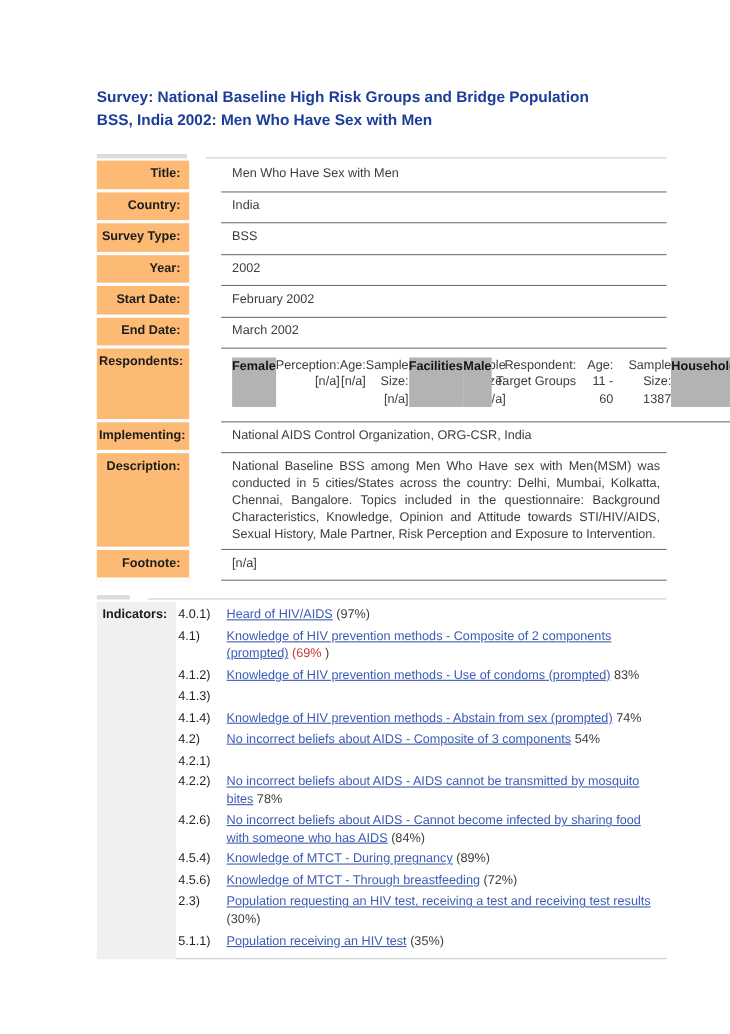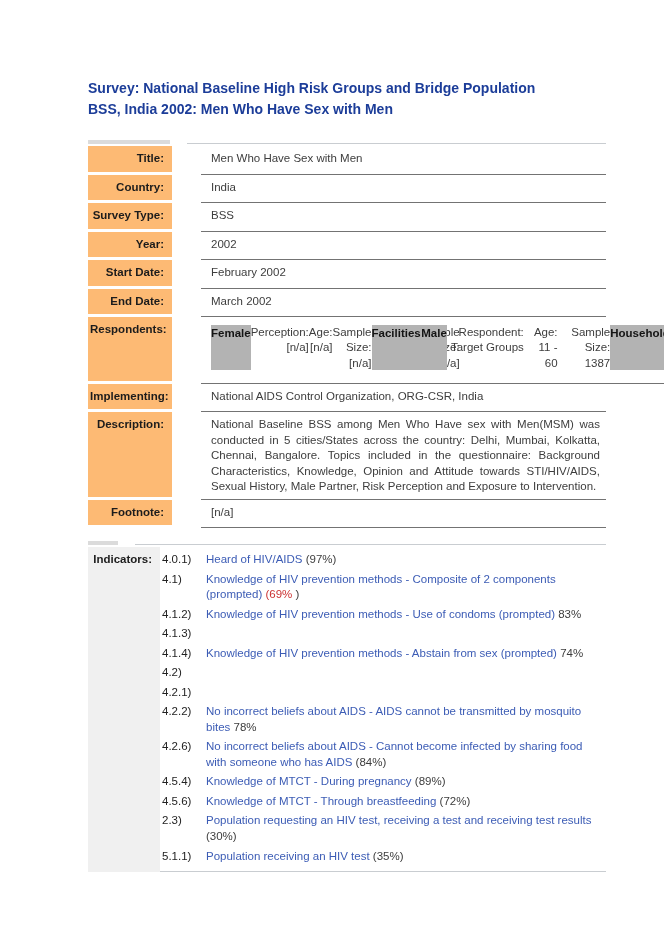--- a/index.html
+++ b/index.html
@@ -53,21 +53,21 @@
   .ind-table { margin-top:13px; }
   .ind-body { display:flex; align-items:stretch; }
   .ind-lbl {
     width:72px; flex:none; background:#f0f0f0; color:#1c1c1c;
     font-weight:bold; text-align:right; padding:5px 8px 5px 0;
   }
   .ind-items { flex:1; border-bottom:1px solid #c9cdd1; padding:3px 0 5px 2px; }
   .ind-row { display:flex; padding:2px 0; }
   .ind-num { width:44px; flex:none; text-align:left; padding-right:9px; color:#232323; }
   .ind-text { flex:1; padding-right:4px; }
-  .ind-link { color:#3c5cb5; cursor:pointer; }
+  .ind-link { color:#3c5cb5; text-decoration:underline; cursor:pointer; }
   .ind-pct { color:#3d3d3d; }
   .ind-pct.red { color:#cc3333; }
   .ind-tail { color:#3d3d3d; }
 </style>
 </head>
 <body>
 
 <div class="page">
 
   <h1 class="page-title">
@@ -186,20 +186,21 @@
             <div class="ind-num">4.1.3)</div>
           </div>
 
           <div class="ind-row">
             <div class="ind-num">4.1.4)</div>
             <div class="ind-text"><span class="ind-link">Knowledge of HIV prevention methods - Abstain from sex (prompted)</span> <span class="ind-pct">74%</span><span class="ind-tail"></span></div>
           </div>
 
           <div class="ind-row">
             <div class="ind-num">4.2)</div>
+            <div class="ind-text"><span class="ind-link">No incorrect beliefs about AIDS - Composite of 3 components</span> <span class="ind-pct">54%</span><span class="ind-tail"></span></div>
           </div>
 
           <div class="ind-row">
             <div class="ind-num">4.2.1)</div>
           </div>
 
           <div class="ind-row">
             <div class="ind-num">4.2.2)</div>
             <div class="ind-text"><span class="ind-link">No incorrect beliefs about AIDS - AIDS cannot be transmitted by mosquito bites</span> <span class="ind-pct">78%</span><span class="ind-tail"></span></div>
           </div>

